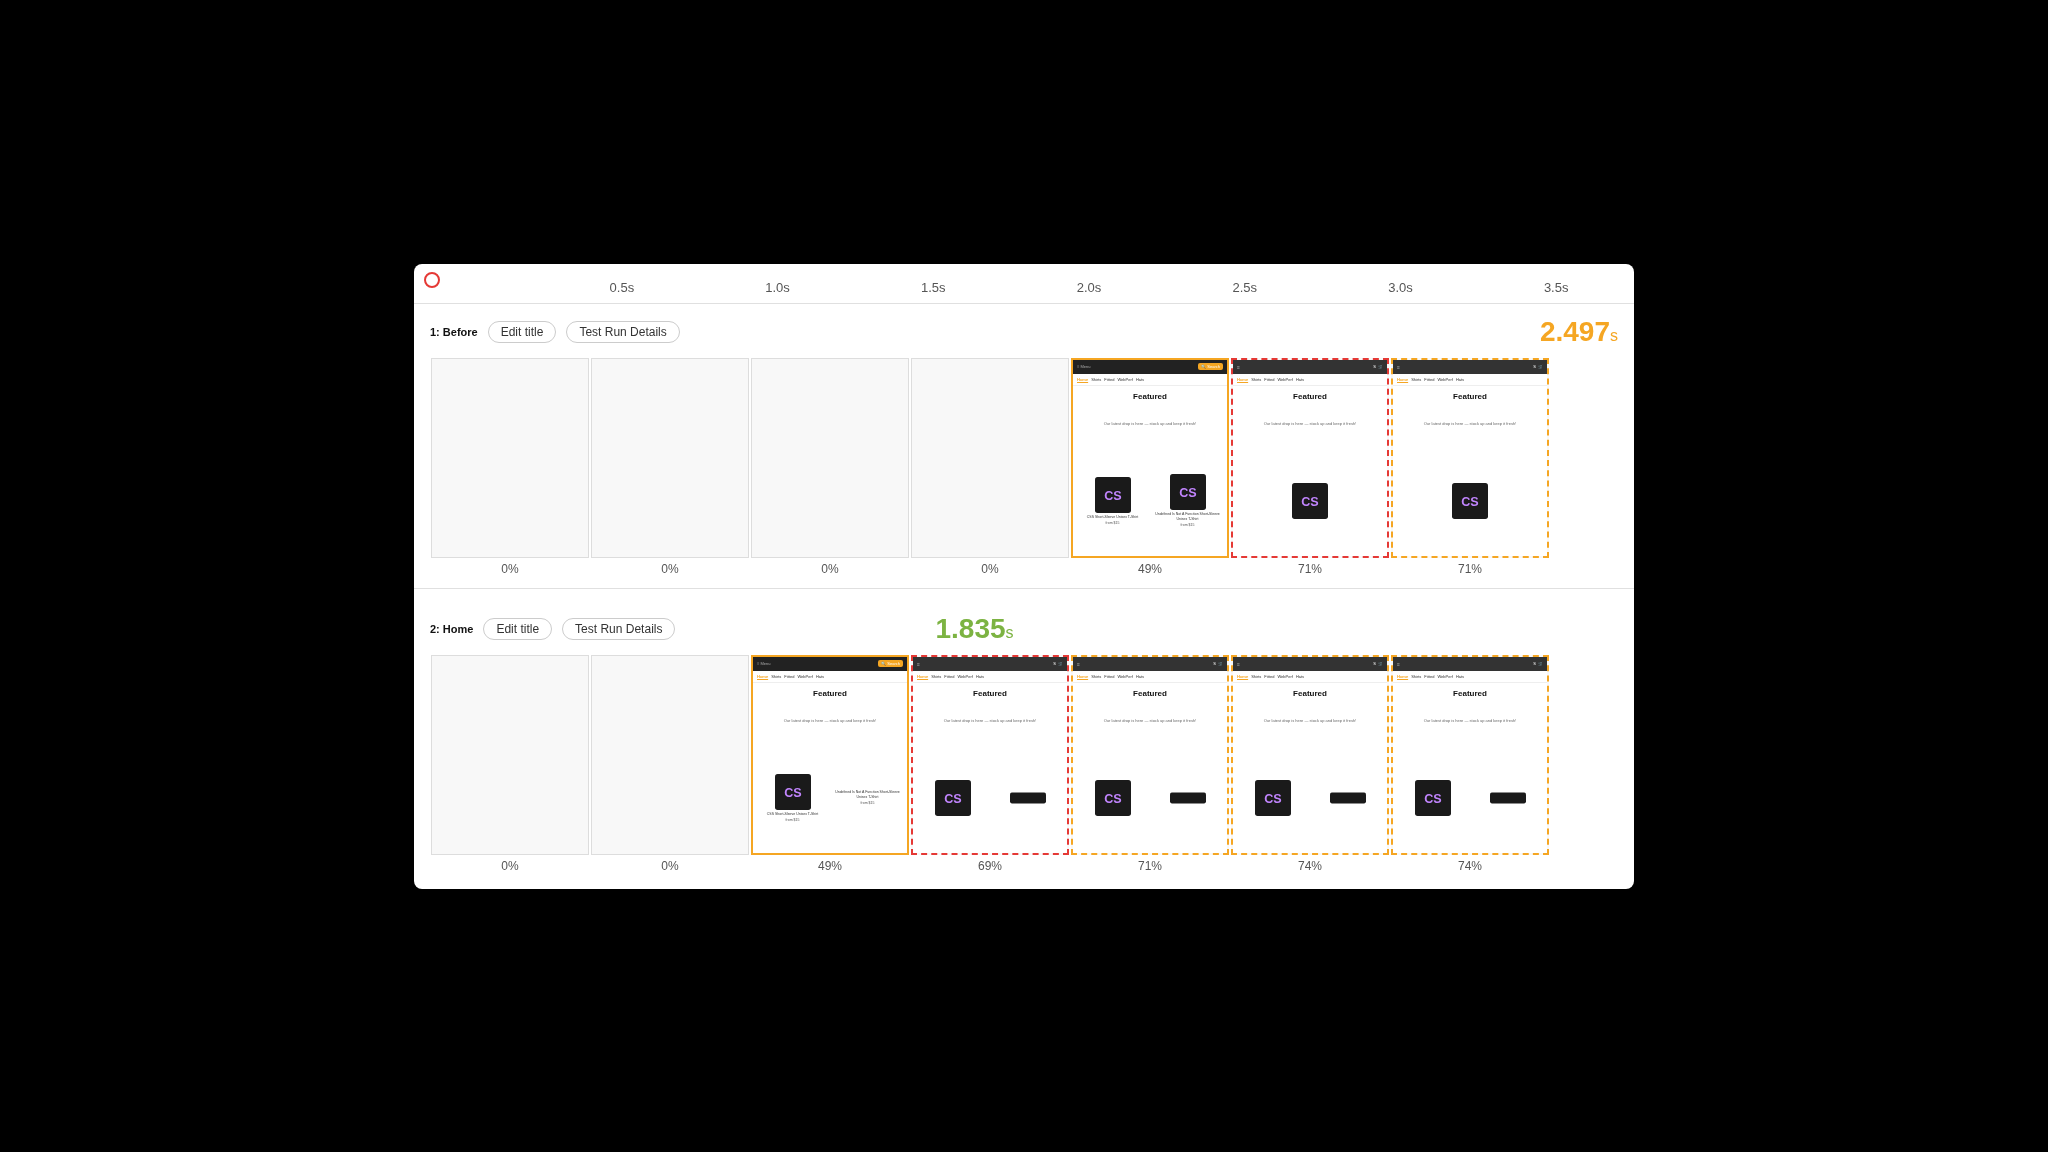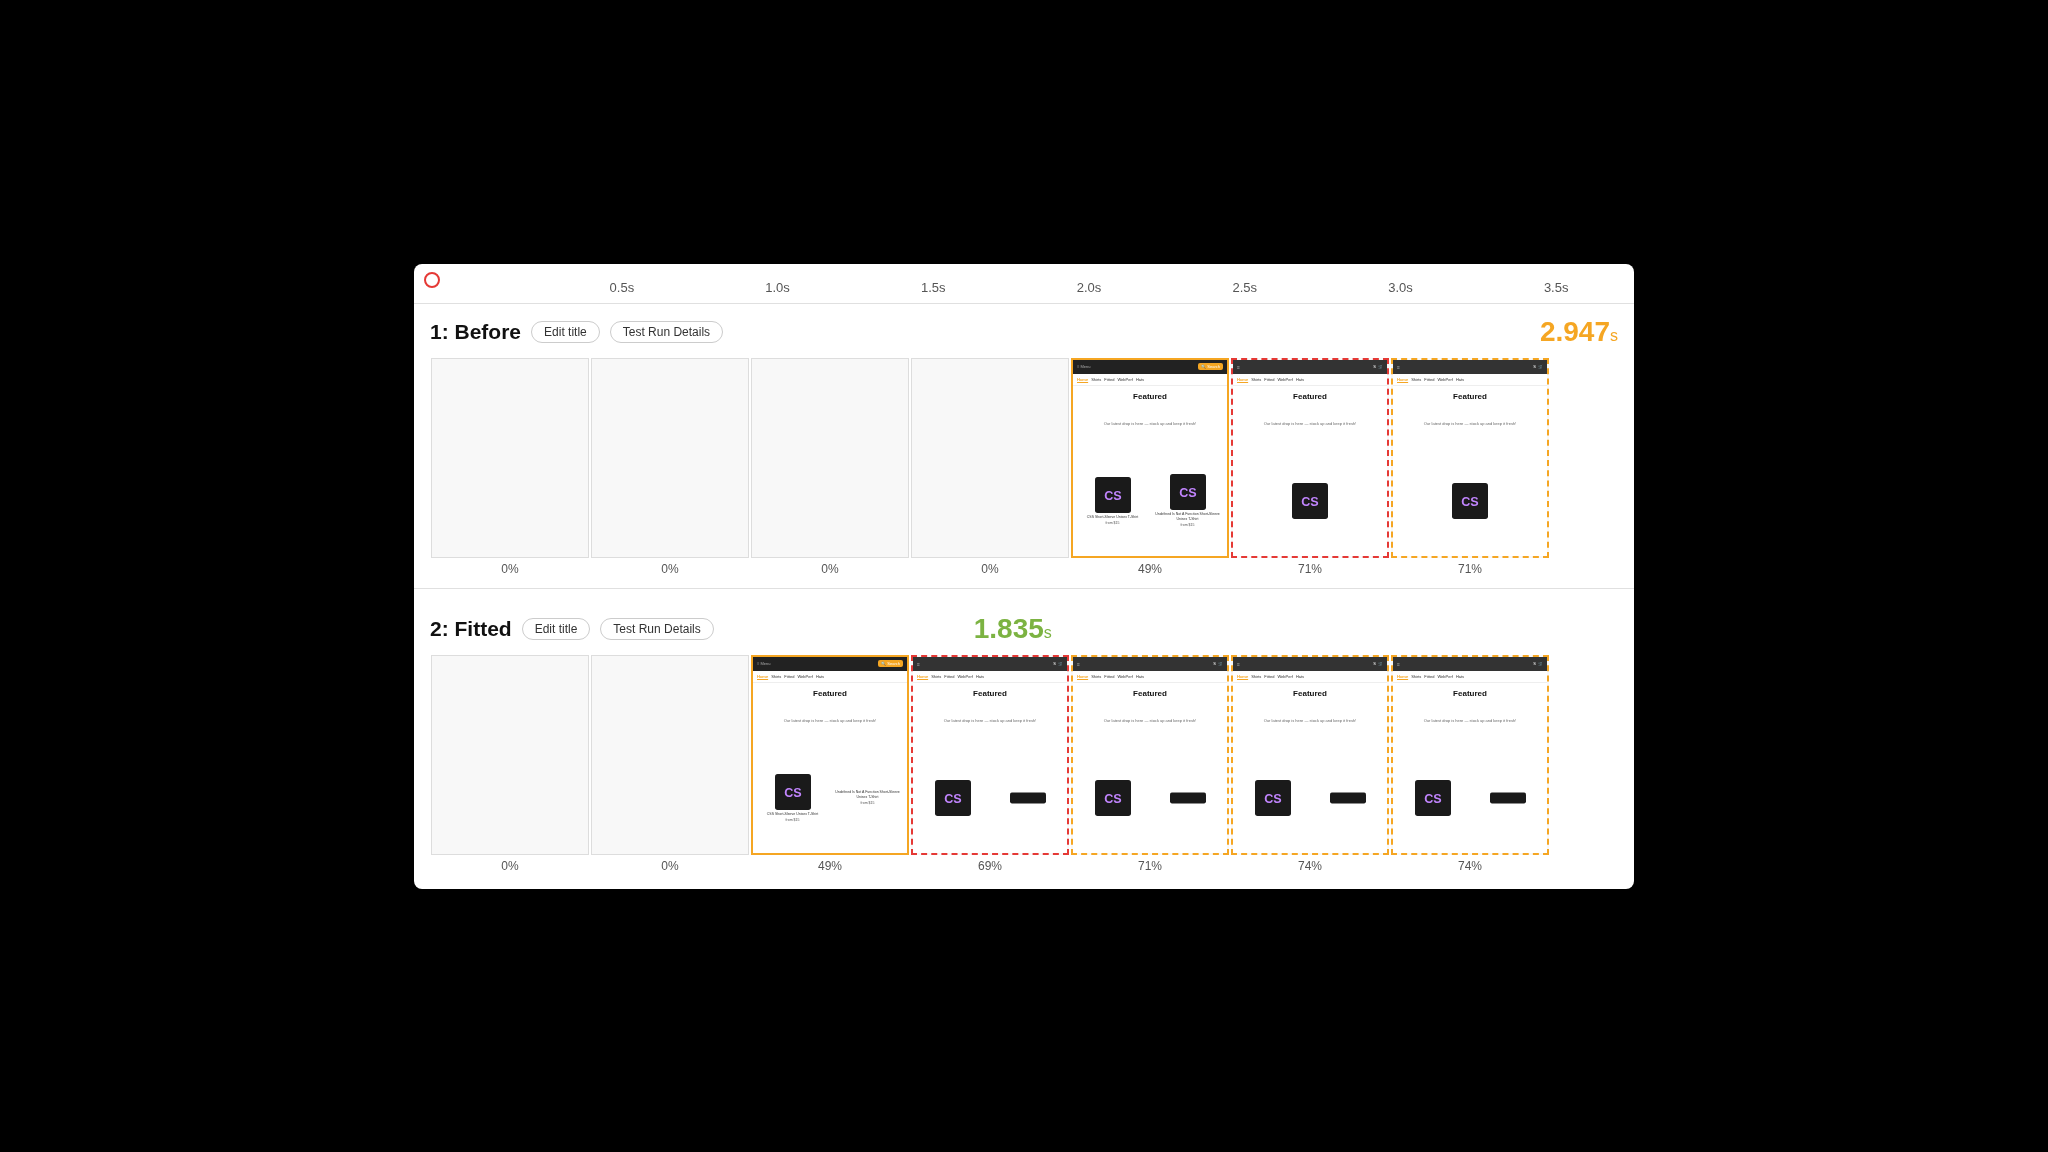--- a/index.html
+++ b/index.html
@@ -48,21 +48,21 @@
       padding: 12px 16px 0 16px;
       position: relative;
     }
     .section-header {
       display: flex;
       align-items: center;
       gap: 10px;
       margin-bottom: 10px;
     }
     .section-label {
-      font-size: 21px;
+      font-size: 11px;
       font-weight: 600;
       color: #111;
     }
     .btn-outline {
       border: 1px solid #ccc;
       background: #fff;
       border-radius: 20px;
       padding: 3px 12px;
       font-size: 12px;
       color: #333;
@@ -245,21 +245,21 @@
       <div class="timeline-tick">3.0s</div>
       <div class="timeline-tick">3.5s</div>
     </div>
 
     <div class="section">
       <div class="section-header">
         <span class="section-label">1: Before</span>
         <button class="btn-outline">Edit title</button>
         <button class="btn-outline">Test Run Details</button>
         <div class="metric-time metric-orange">
-          <span>2.947</span><span class="unit">s</span>
+          <span>2.497</span><span class="unit">s</span>
         </div>
       </div>
 
       <div class="filmstrip">
 
         <div class="film-slot">
           <div class="film-frame empty"></div>
           <div class="film-pct">0%</div>
         </div>
 
@@ -382,21 +382,21 @@
           </div>
           <div class="film-pct">71%</div>
         </div>
       </div>
     </div>
 
     <div class="section-divider"></div>
 
     <div class="section">
       <div class="section-header">
-        <span class="section-label">2: Fitted</span>
+        <span class="section-label">2: Home</span>
         <button class="btn-outline">Edit title</button>
         <button class="btn-outline">Test Run Details</button>
         <div class="metric-time metric-green" style="margin: 0 auto; margin-left: 250px;">
           <span>1.835</span><span class="unit">s</span>
         </div>
       </div>
 
       <div class="filmstrip">
 
         <div class="film-slot">

